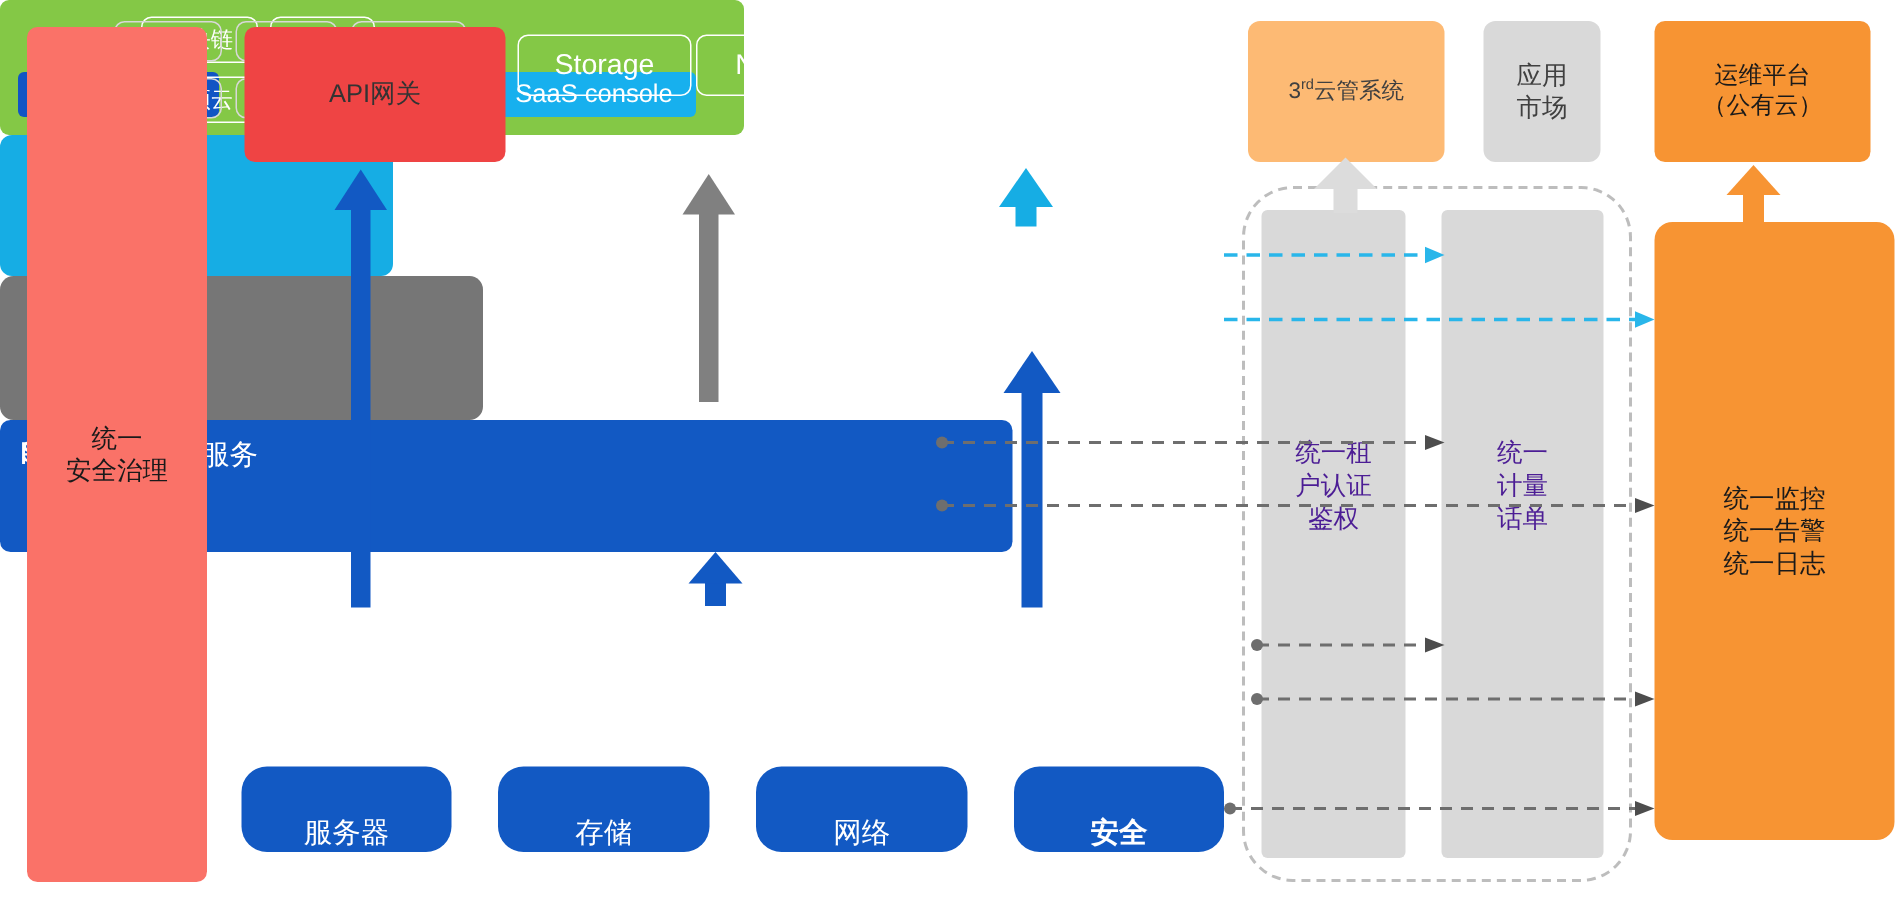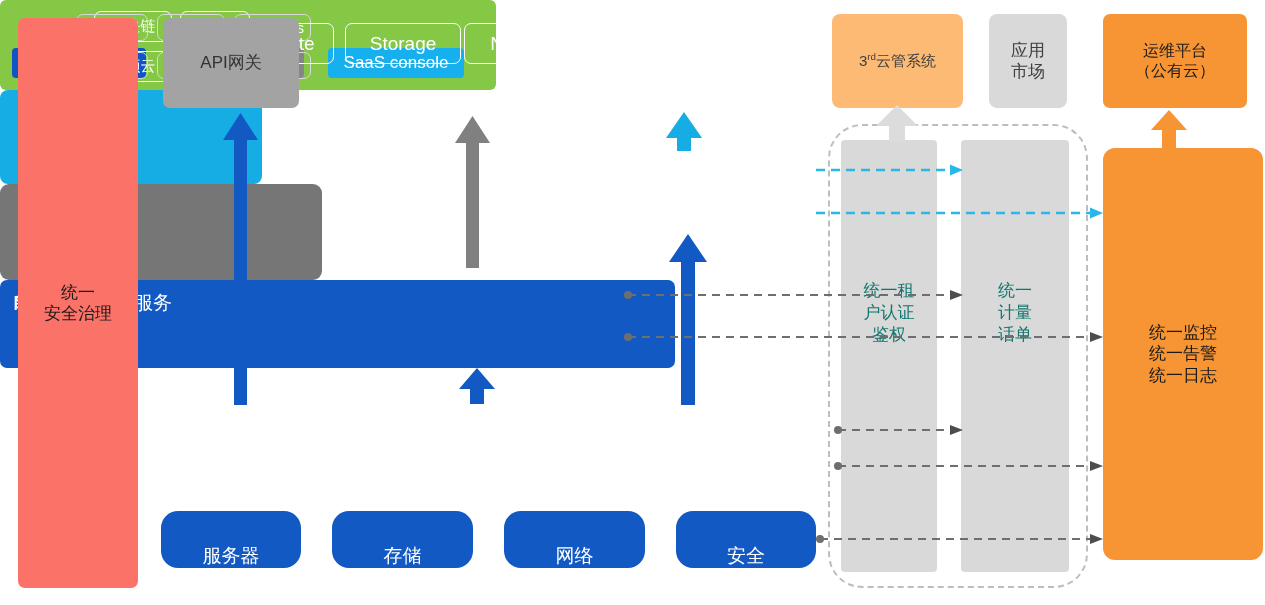--- a/index.html
+++ b/index.html
@@ -33,22 +33,22 @@
     width: 120px; height: 570px;
     background: #fa7268;
     border-radius: 7px;
     color: #1a1a1a;
     font-size: 17px;
     z-index: 3;
   }
   
   .panel-apigw {
     left: 163px; top: 18px;
-    width: 136px; height: 90px;
-    background: #a3a3a3;
+    width: 174px; height: 90px;
+    background: #ef4444;
     border-radius: 7px;
     color: #333333;
     font-size: 17px;
     z-index: 3;
   }
   
   .panel-console {
     left: 322px; top: 18px;
     width: 496px; height: 90px;
     background: #84c846;
@@ -222,21 +222,21 @@
     background: #1259c3;
     border-radius: 17px;
     color: #ffffff;
     font-size: 19px;
     z-index: 4;
     align-items: flex-end;
   }
   .hw-1 { left: 161px; width: 140px; }
   .hw-2 { left: 332px; width: 141px; }
   .hw-3 { left: 504px; width: 141px; }
-  .hw-4 { left: 676px; width: 140px; }
+  .hw-4 { left: 676px; width: 140px; font-weight: bold; }
 
   
   .dashed-container {
     position: absolute;
     left: 828px; top: 124px;
     width: 260px; height: 464px;
     border: 2px dashed #bdbdbd;
     border-radius: 34px;
     box-sizing: border-box;
     z-index: 1;
@@ -249,23 +249,23 @@
     background: #d9d9d9;
     border-radius: 4px;
     display: block;
     z-index: 2;
   }
   .gcol-1 { left: 841px; width: 96px; }
   .gcol-2 { left: 961px; width: 108px; }
   .gcol-label {
     position: absolute;
     left: 0; width: 100%;
-    top: 140px;
+    top: 151px;
     text-align: center;
-    color: #0f766e;
+    color: #4c1d95;
     font-size: 17px;
     line-height: 1.3;
   }
 
   
   .arrow {
     position: absolute;
     z-index: 5;
   }
 </style>

